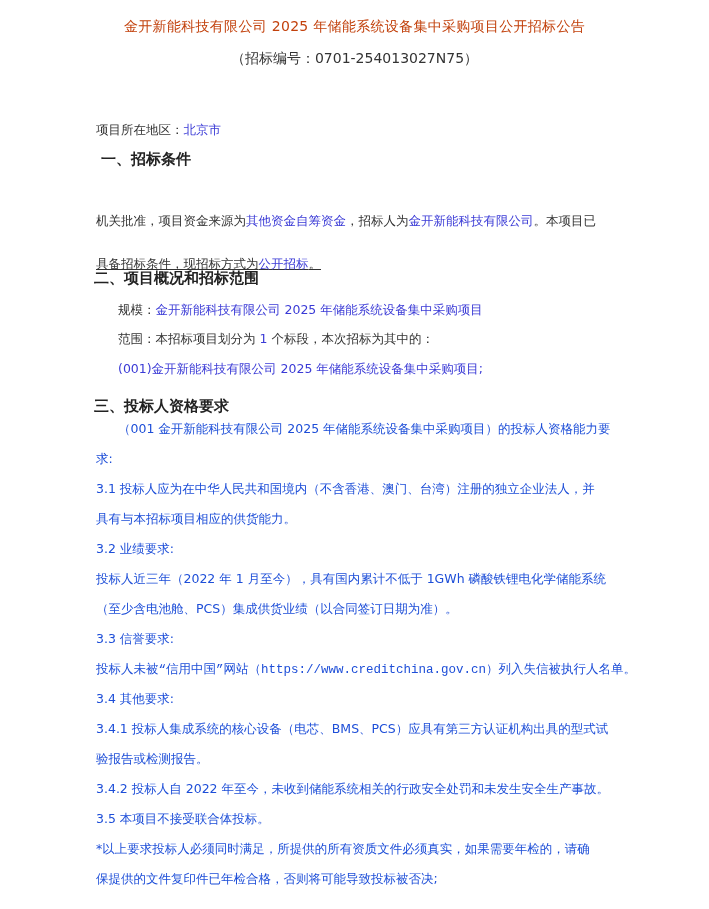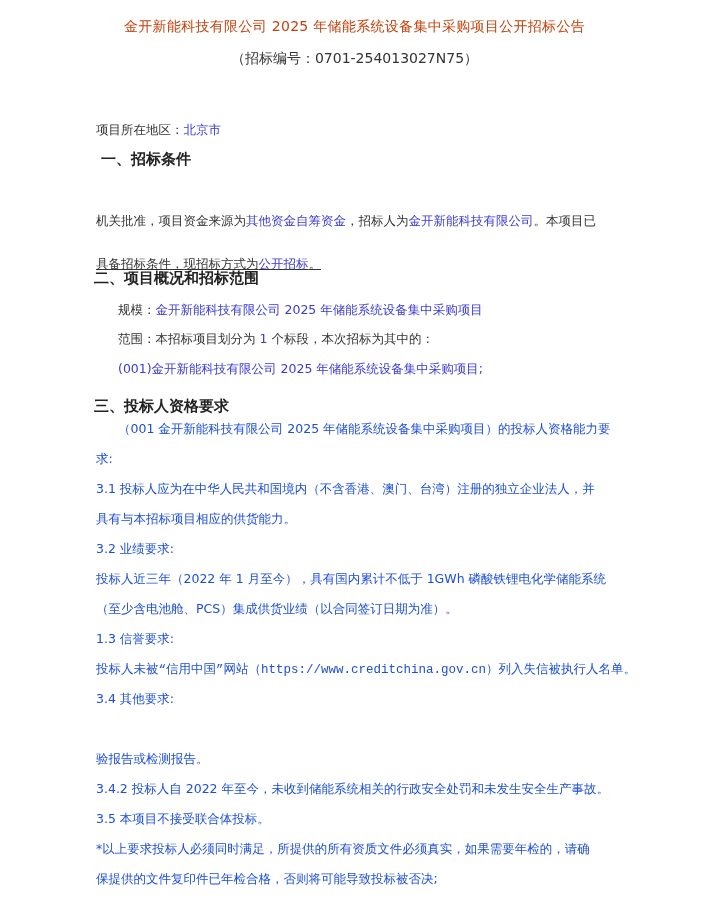--- a/index.html
+++ b/index.html
@@ -42,21 +42,22 @@
   <div class="line indent blue" style="top:361px;">(001)金开新能科技有限公司 2025 年储能系统设备集中采购项目;</div>
 
   <div class="line h" style="top:388px;margin-top:9px;">三、投标人资格要求</div>
   <div class="line indent azure" style="top:421px;">（001 金开新能科技有限公司 2025 年储能系统设备集中采购项目）的投标人资格能力要</div>
   <div class="line azure" style="top:451px;">求:</div>
   <div class="line azure" style="top:481px;">3.1 投标人应为在中华人民共和国境内（不含香港、澳门、台湾）注册的独立企业法人，并</div>
   <div class="line azure" style="top:511px;text-align:center;">具有与本招标项目相应的供货能力。</div>
   <div class="line azure" style="top:541px;">3.2 业绩要求:</div>
   <div class="line azure" style="top:571px;">投标人近三年（2022 年 1 月至今），具有国内累计不低于 1GWh 磷酸铁锂电化学储能系统</div>
   <div class="line azure" style="top:601px;">（至少含电池舱、PCS）集成供货业绩（以合同签订日期为准）。</div>
-  <div class="line azure" style="top:631px;">1.3 信誉要求:</div>
+  <div class="line azure" style="top:631px;">3.3 信誉要求:</div>
   <div class="line azure" style="top:661px;font-family:Liberation Mono, monospace;">投标人未被“信用中国”网站（https://www.creditchina.gov.cn）列入失信被执行人名单。</div>
   <div class="line azure" style="top:691px;">3.4 其他要求:</div>
+  <div class="line azure" style="top:721px;">3.4.1 投标人集成系统的核心设备（电芯、BMS、PCS）应具有第三方认证机构出具的型式试</div>
   <div class="line azure" style="top:751px;">验报告或检测报告。</div>
   <div class="line azure" style="top:781px;">3.4.2 投标人自 2022 年至今，未收到储能系统相关的行政安全处罚和未发生安全生产事故。</div>
   <div class="line azure" style="top:811px;">3.5 本项目不接受联合体投标。</div>
   <div class="line azure" style="top:841px;">*以上要求投标人必须同时满足，所提供的所有资质文件必须真实，如果需要年检的，请确</div>
   <div class="line azure" style="top:871px;">保提供的文件复印件已年检合格，否则将可能导致投标被否决;</div>
 </div>
 
 </body></html>

